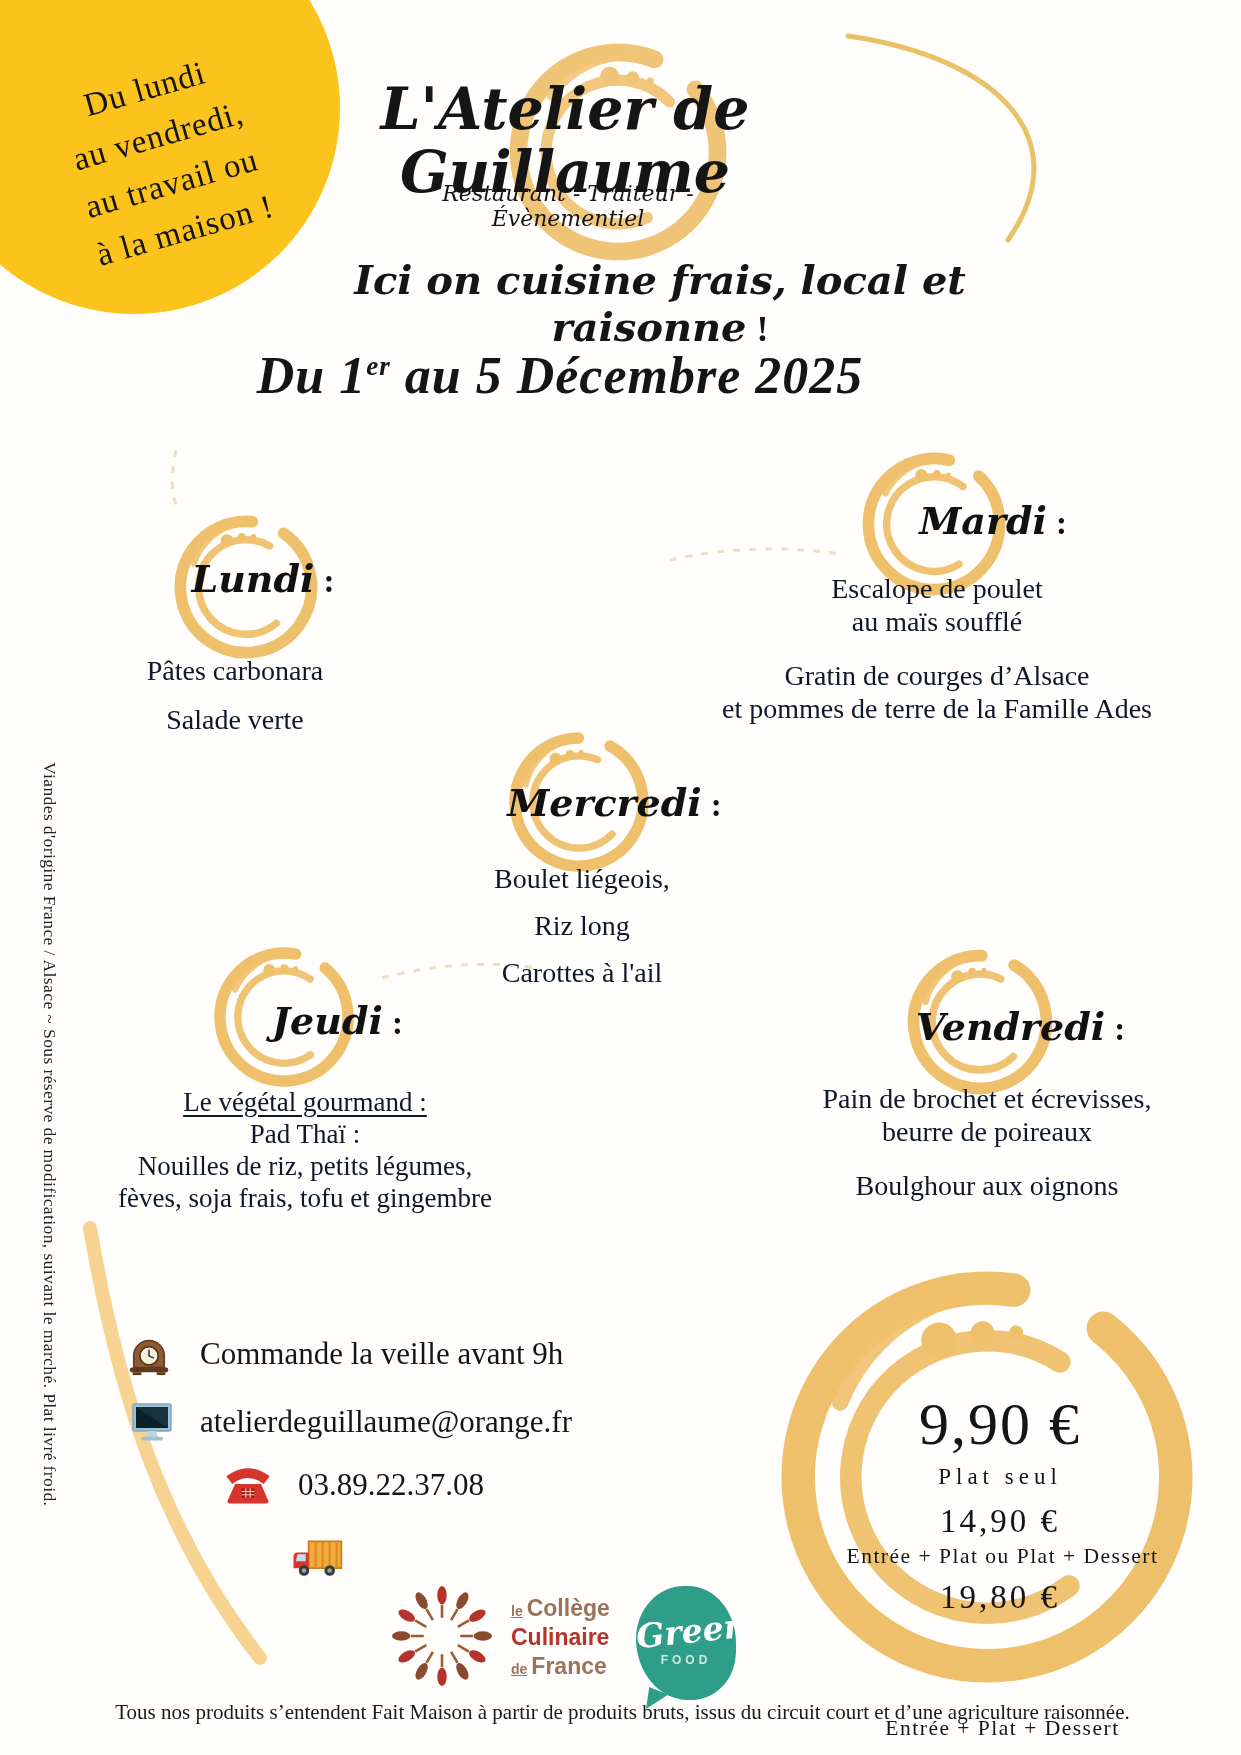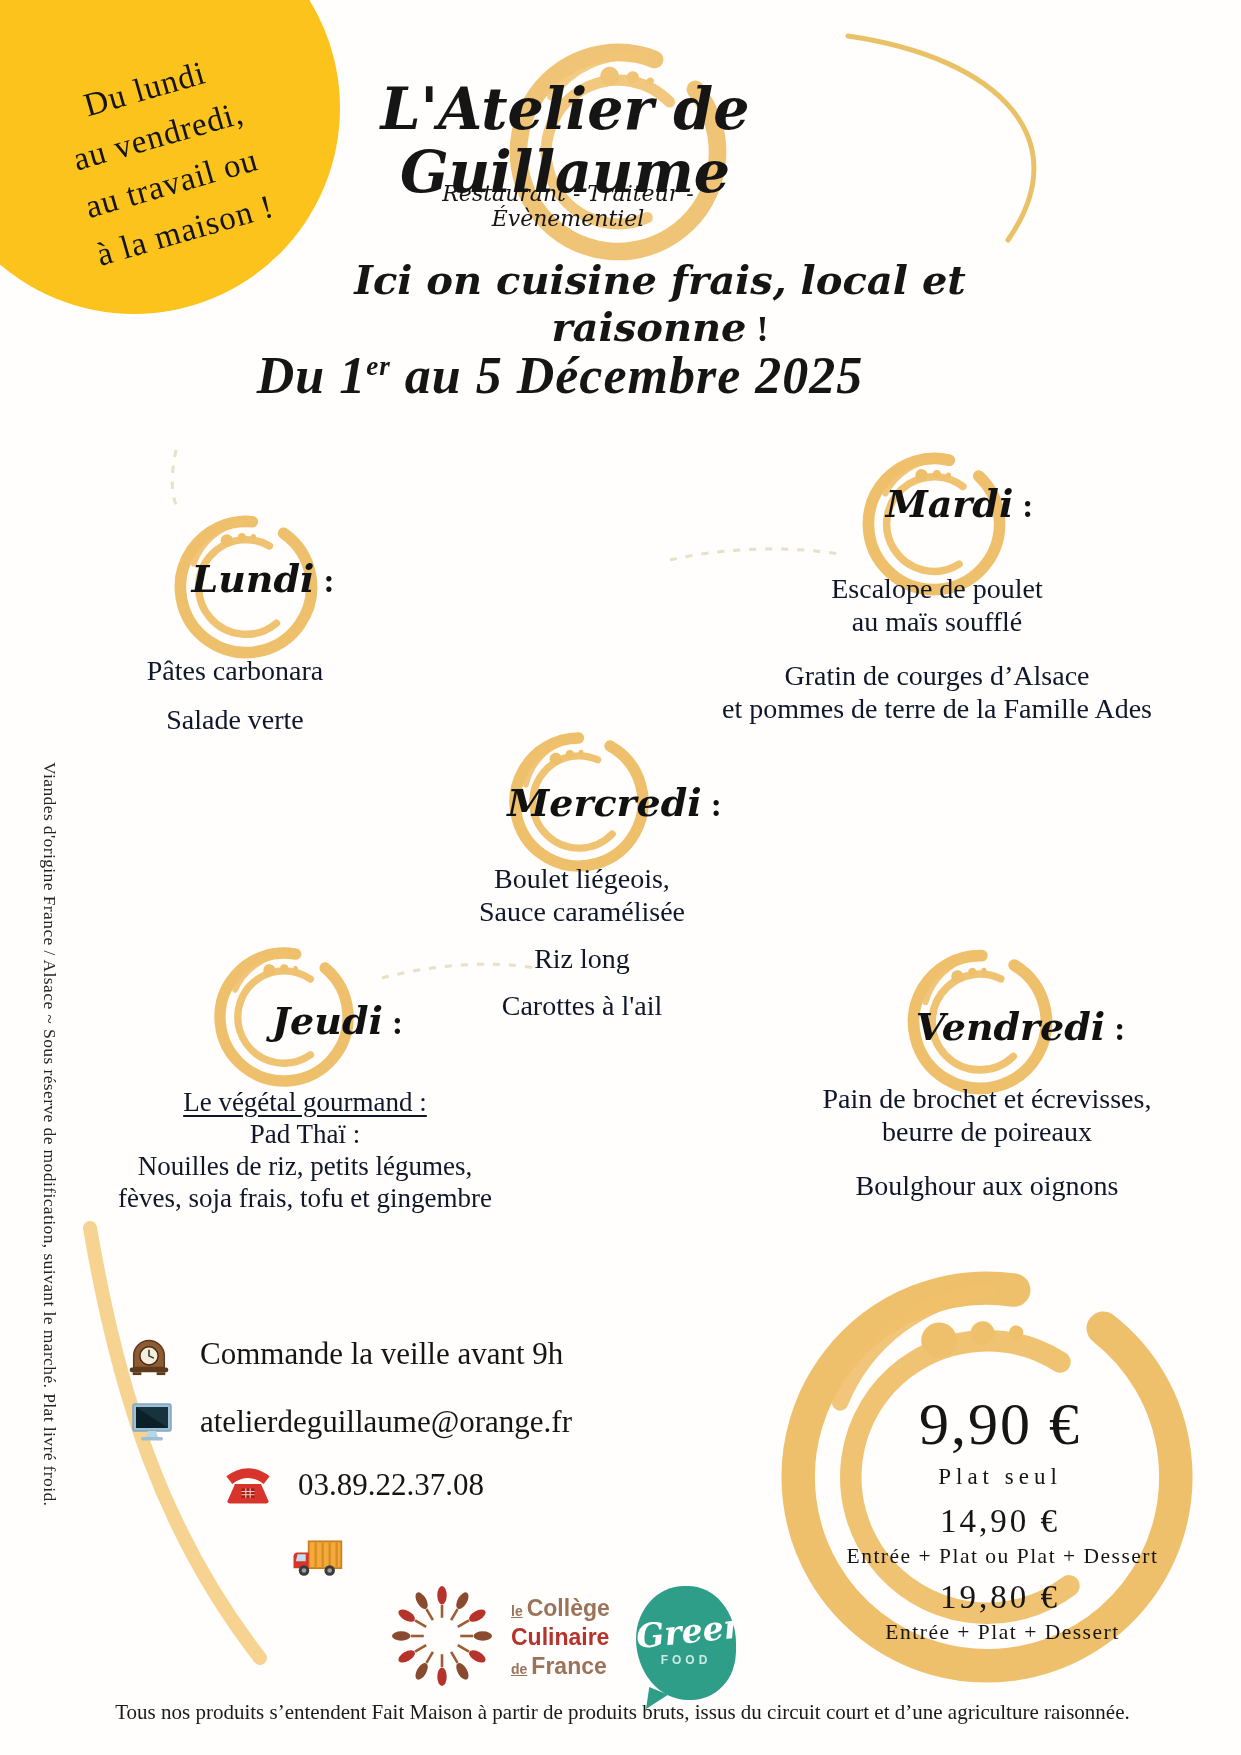--- a/index.html
+++ b/index.html
@@ -35,21 +35,21 @@
                  font-size:36px;margin-left:10px;}
   .week-title{left:190px;top:346px;width:740px;font-size:52px;font-weight:700;letter-spacing:1px;}
   .week-title sup{font-size:0.52em;}
 
   
   .day-label{position:absolute;z-index:2;text-align:center;font-family:"DejaVu Serif",serif;
              font-style:italic;font-weight:700;font-size:38px;color:#111;}
   .day-label .colon{font-style:normal;font-family:"Liberation Serif",serif;font-size:33px;
                     margin-left:9px;font-weight:700;}
   #label-lundi{left:168px;top:556px;width:190px;}
-  #label-mardi{left:852px;top:481px;width:215px;}
+  #label-mardi{left:852px;top:498px;width:215px;text-align:right;}
   #label-mercredi{left:492px;top:780px;width:245px;}
   #label-jeudi{left:235px;top:998px;width:205px;}
   #label-vendredi{left:888px;top:1004px;width:265px;}
 
   .day-items{position:absolute;z-index:2;text-align:center;font-size:28px;line-height:33px;color:#0f172a;}
   .day-items p{margin:0;}
   .gap-s{margin-top:14px !important;}
   .gap-m{margin-top:21px !important;}
   #items-lundi{left:105px;top:654px;width:260px;}
   #items-lundi p+p{margin-top:16px;}
@@ -71,21 +71,21 @@
   #row-phone{left:222px;top:1459px;gap:24px;}
   #row-delivery{left:290px;top:1532px;gap:22px;font-size:33px;}
 
   
   .price{position:absolute;z-index:2;text-align:center;}
   .price-1{left:800px;top:1390px;width:400px;font-size:60px;letter-spacing:2px;}
   .plabel-1{left:850px;top:1464px;width:300px;font-size:23px;letter-spacing:5px;}
   .price-2{left:850px;top:1503px;width:300px;font-size:33px;letter-spacing:3px;}
   .plabel-2{left:810px;top:1544px;width:385px;font-size:21.5px;letter-spacing:1.5px;}
   .price-3{left:850px;top:1579px;width:300px;font-size:33px;letter-spacing:3px;}
-  .plabel-3{left:820px;top:1620px;width:365px;font-size:21.5px;letter-spacing:1.5px;}
+  .plabel-3{left:820px;top:1716px;width:365px;font-size:21.5px;letter-spacing:1.5px;}
 
   
   #college-logo{left:383px;top:1577px;display:flex;align-items:center;gap:10px;z-index:2;}
   .college-text{font-family:"Liberation Sans",sans-serif;font-weight:700;line-height:26px;color:#9C7358;}
   .cw-small{font-size:14px;text-decoration:underline;margin-right:4px;}
   .cw-big{font-size:23px;}
   .cw-red{color:#B5332A;}
   #green-logo{left:636px;top:1586px;width:100px;height:114px;background:#2E9E88;z-index:2;
               border-radius:50% 50% 46% 54% / 48% 52% 44% 56%;text-align:center;}
   #green-logo::after{content:"";position:absolute;left:10px;bottom:-9px;width:22px;height:22px;
@@ -184,21 +184,20 @@
 
   <div class="day-items" id="items-mardi">
     <p>Escalope de poulet</p>
     <p>au maïs soufflé</p>
     <p class="gap-m">Gratin de courges d’Alsace</p>
     <p>et pommes de terre de la Famille Ades</p>
   </div>
 
   <div class="day-items" id="items-mercredi">
     <p>Boulet liégeois,</p>
-    <p>Sauce caramélisée</p>
     <p class="gap-s">Riz long</p>
     <p class="gap-s">Carottes à l'ail</p>
   </div>
 
   <div class="day-items" id="items-jeudi">
     <p class="u">Le végétal gourmand :</p>
     <p>Pad Thaï :</p>
     <p>Nouilles de riz, petits légumes,</p>
     <p>fèves, soja frais, tofu et gingembre</p>
   </div>

